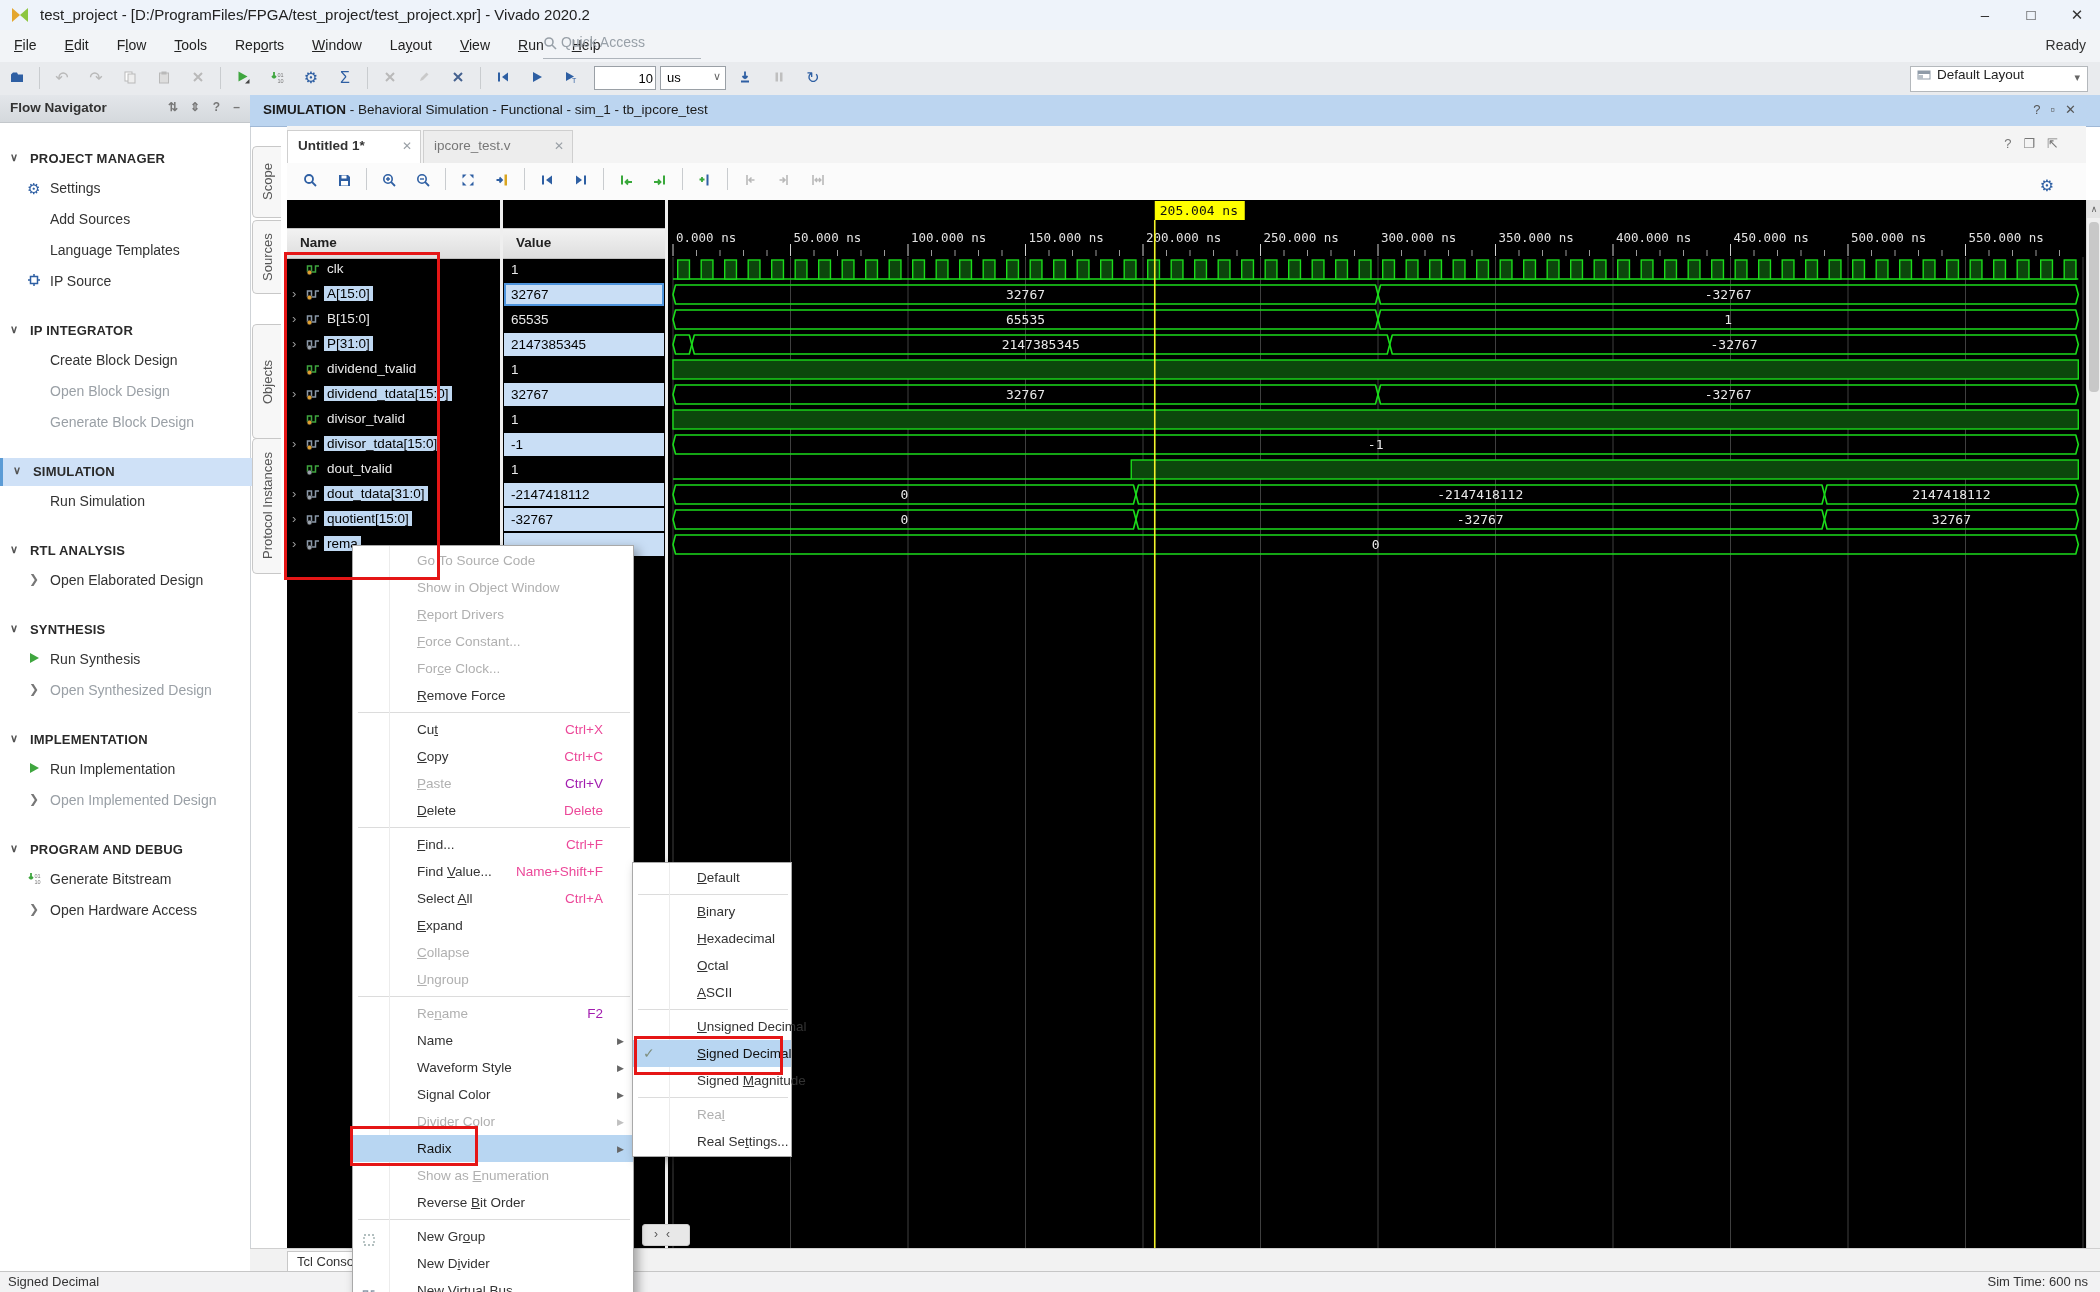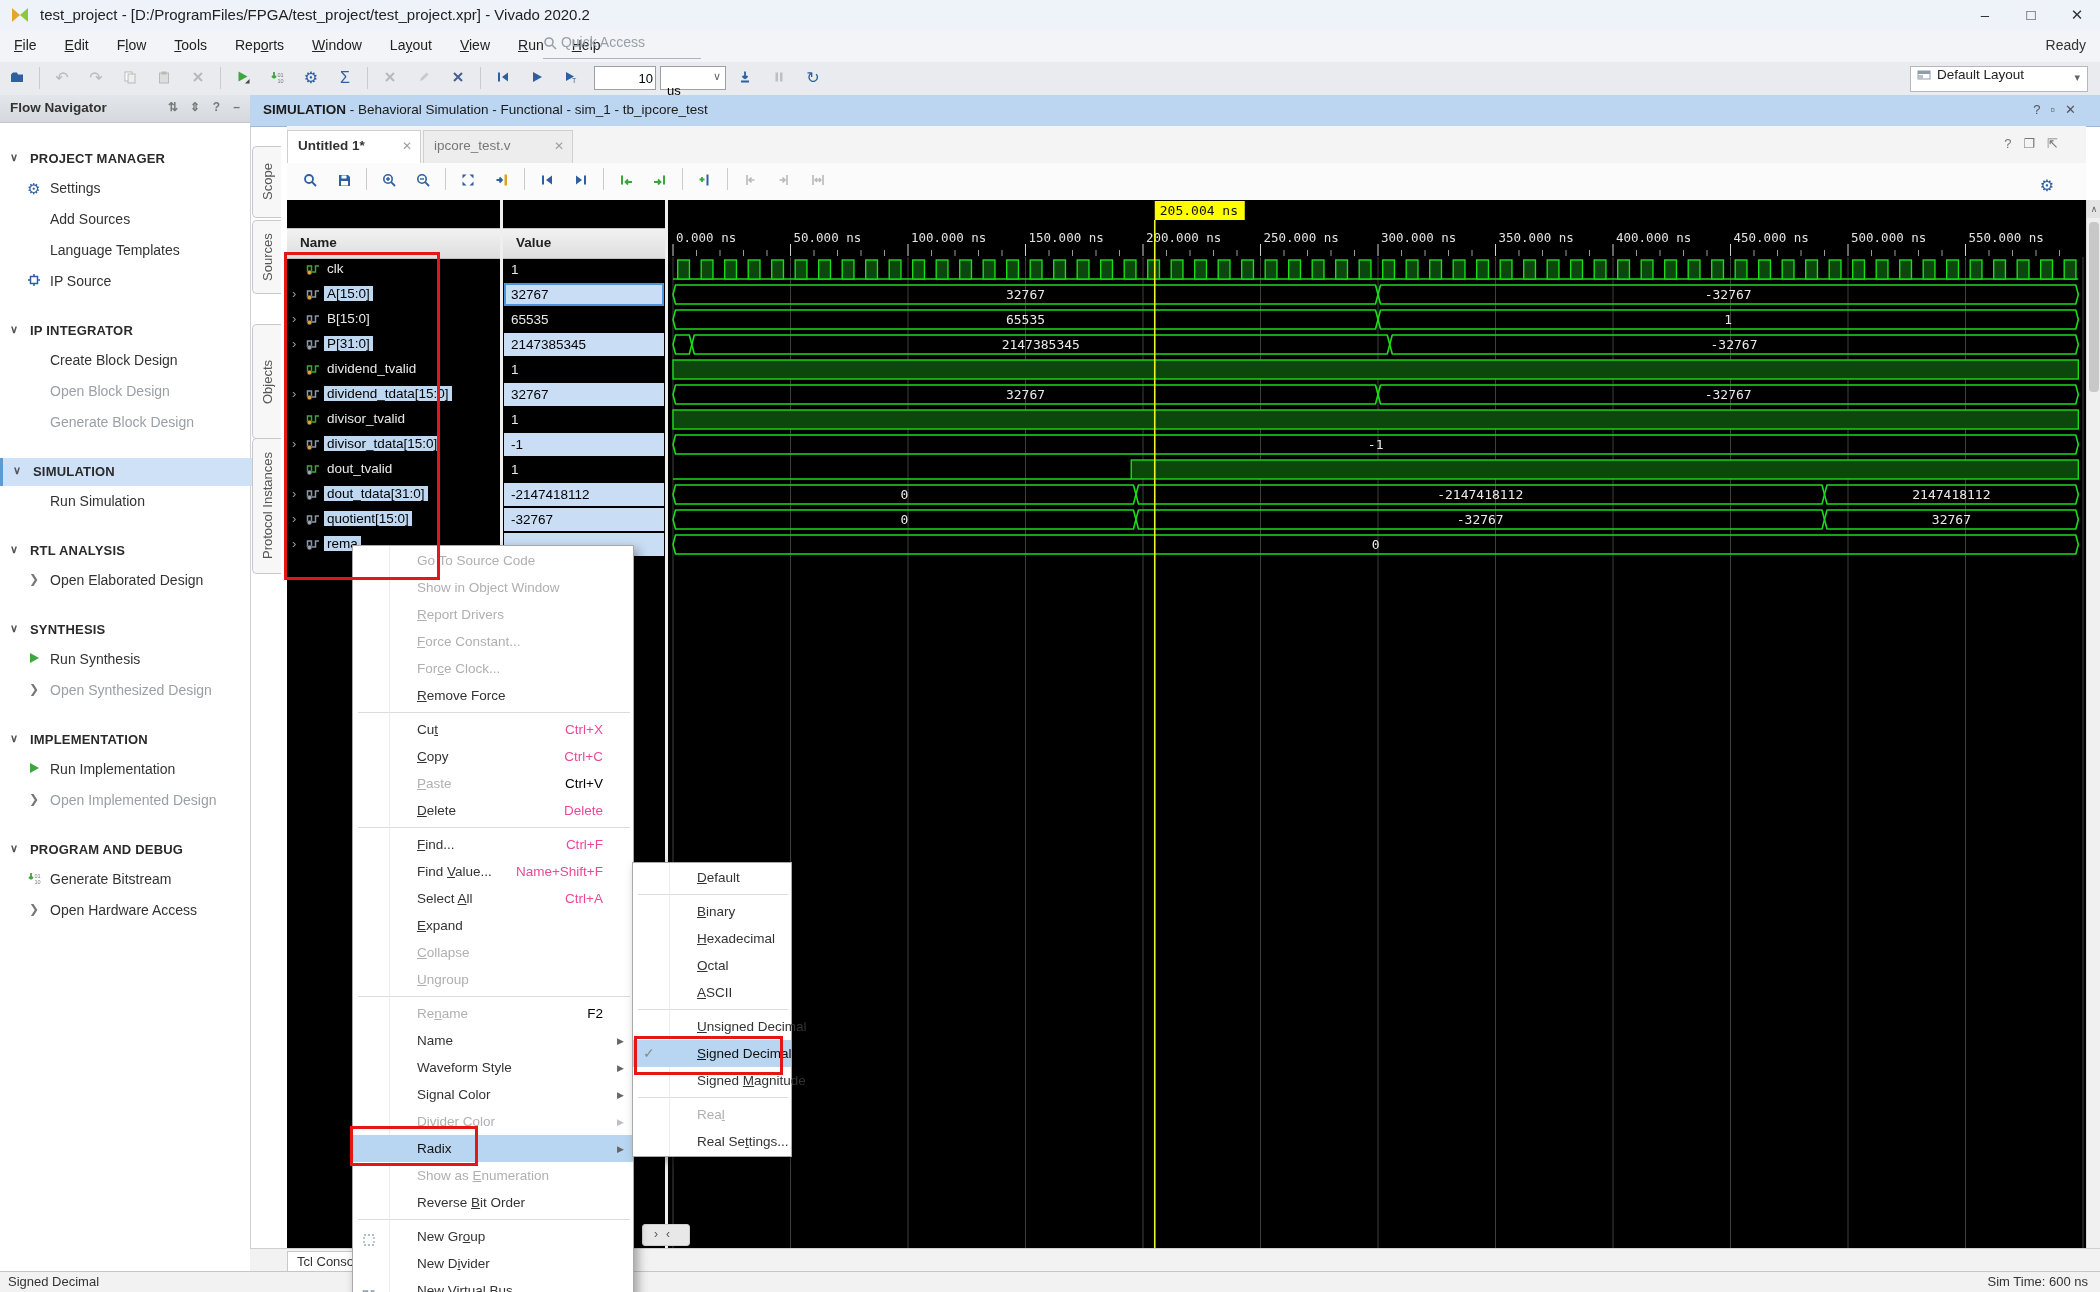--- a/index.html
+++ b/index.html
@@ -19,21 +19,21 @@
   #ready{position:absolute;right:14px;top:7px;color:#333}
   #toolbar{left:0;top:62px;width:2100px;height:33px;background:#e9ebee;border-bottom:1px solid #c9cccf}
   .tbtn{display:inline-block;width:30px;height:26px;margin:3px 2px 0 2px;text-align:center;vertical-align:top}
   .tbtn svg{margin-top:5px}
   .tbtn.txt{font-size:16px;line-height:26px;color:#2e5fa3}
   .tbtn.txt.dis{color:#b9b9b9}
   .tsep{display:inline-block;width:1px;height:22px;background:#c9cccf;margin:5px 5px 0 5px;vertical-align:top}
   #timebox{display:inline-block;width:62px;height:22px;margin:4px 2px 0 6px;vertical-align:top}
   #timebox input{width:56px;height:20px;border:1px solid #9aa0a6;text-align:right;font-size:13px;font-family:inherit}
   #unitbox{display:inline-block;width:64px;height:22px;margin:4px 2px 0 2px;background:#fff;border:1px solid #9aa0a6;vertical-align:top;font-size:13px;position:relative}
-  #unitbox span.u{position:absolute;left:6px;top:16px}
+  #unitbox span.u{position:absolute;left:6px;top:3px}
   #unitbox span.c{position:absolute;right:4px;top:3px;color:#666;font-size:11px}
   #layoutsel{position:absolute;right:12px;top:66px;width:176px;height:24px;background:#fff;border:1px solid #b4b8bc;font-size:13.5px;color:#222}
   #layoutsel svg{vertical-align:-3px;margin:0 6px 0 6px}
   #layoutsel .c{position:absolute;right:7px;top:4px;color:#666;font-size:11px}
 
   
   #flownav{left:0;top:95px;width:250px;height:1153px;background:#fff;border-right:1px solid #cfd3d7}
   #fnheader{left:0;top:0;width:250px;height:27px;background:linear-gradient(#e3e6ea,#d5d9dd);border-bottom:1px solid #c3c7cb;font-size:13.5px;font-weight:bold;color:#333}
   #fnheader .t{position:absolute;left:10px;top:5px}
   #fnheader .ic{position:absolute;top:5px;color:#777;font-size:12px}
@@ -91,21 +91,21 @@
   #statusbar .l{position:absolute;left:8px;top:2px}
   #statusbar .r{position:absolute;right:12px;top:2px}
 
   
   .menu{position:absolute;background:#fff;border:1px solid #a9a9a9;box-shadow:4px 4px 10px rgba(0,0,0,.35);z-index:50;font-size:13.5px;padding:1px 0}
   .menu::before{content:"";position:absolute;left:36px;top:0;bottom:0;width:1px;background:#ececec}
   .mi{height:27px;line-height:27px;position:relative;padding-left:64px;color:#333;white-space:nowrap}
   .mi.dis{color:#b0b0b0}
   .mi.hl{background:#b8d6f2;color:#111}
   .mi .sc{position:absolute;right:30px;color:#ec4899}
-  .mi.dis .sc{color:#000000}
+  .mi.dis .sc{color:#a21caf}
   .mi .ar{position:absolute;right:9px;top:1px;color:#666;font-size:9px}
   .mi.dis .ar{color:#c0c0c0}
   .mi .ic{position:absolute;left:9px;top:6px}
   .mi .chk{position:absolute;left:10px;color:#7f8f7f;font-size:14px}
   .msep{height:1px;background:#dcdcdc;margin:3px 3px 3px 5px}
 
   
   .redbox{position:absolute;border:3px solid #e51616;z-index:70;pointer-events:none}
 </style>
 </head>

